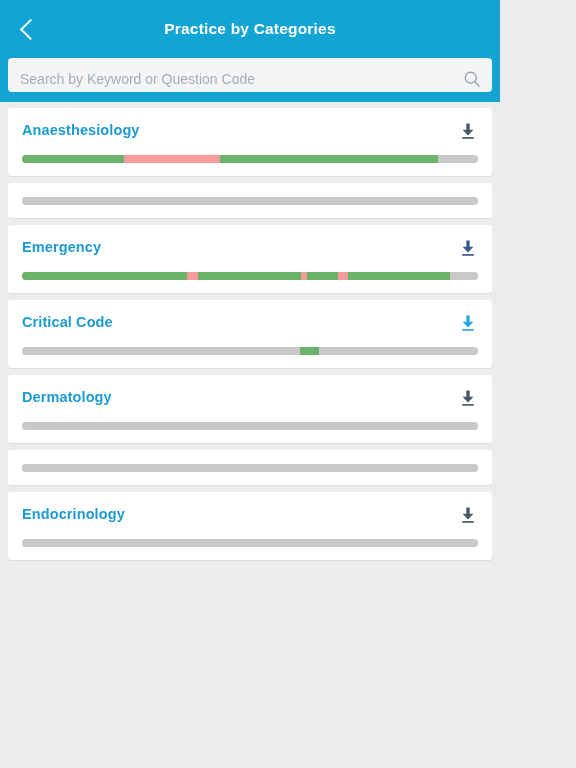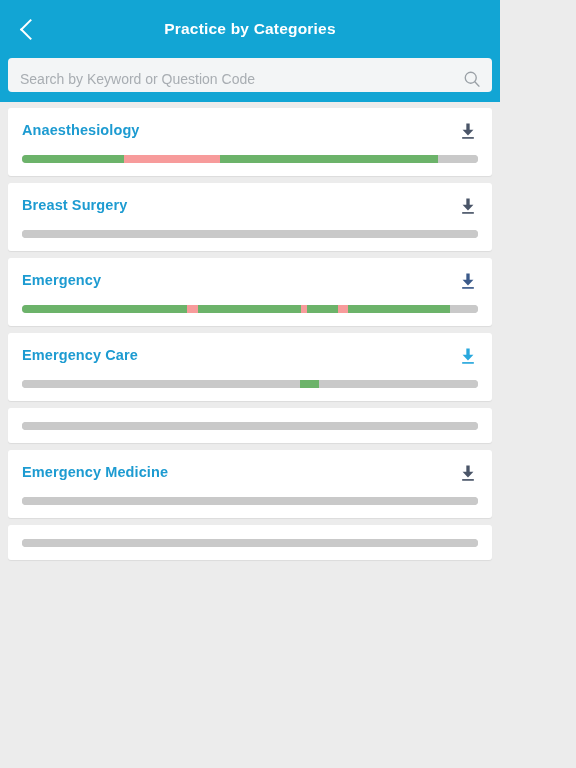--- a/index.html
+++ b/index.html
@@ -158,28 +158,20 @@
           </svg>
         </div>
         <div class="bar">
           <span class="seg green" style="left: 0%; width: 22.3%; background: rgb(108, 179, 106);"></span>
           <span class="seg red" style="left: 22.3%; width: 21.2%; background: rgb(247, 155, 155);"></span>
           <span class="seg green" style="left: 43.5%; width: 47.7%; background: rgb(108, 179, 106);"></span>
           <span class="seg grey" style="left: 91.2%; width: 8.8%; background: rgb(201, 201, 201);"></span>
         </div>
       </div>
       <div class="card">
-        <div class="card-top">
-          <div class="card-title">Breast Surgery</div>
-          <svg class="dl-btn" viewBox="0 0 24 24">
-            <rect x="10" y="3" width="4" height="9" fill="#4a5568"></rect>
-            <polygon points="5.5,10.5 18.5,10.5 12,17.5" fill="#4a5568"></polygon>
-            <rect x="5" y="19.3" width="14" height="2" fill="#4a5568"></rect>
-          </svg>
-        </div>
         <div class="bar">
           <span class="seg grey" style="left: 0%; width: 100%; background: rgb(201, 201, 201);"></span>
         </div>
       </div>
       <div class="card">
         <div class="card-top">
           <div class="card-title">Emergency</div>
           <svg class="dl-btn" viewBox="0 0 24 24">
             <rect x="10" y="3" width="4" height="9" fill="#3b5a8a"></rect>
             <polygon points="5.5,10.5 18.5,10.5 12,17.5" fill="#3b5a8a"></polygon>
@@ -192,51 +184,59 @@
           <span class="seg green" style="left: 38.6%; width: 22.6%; background: rgb(108, 179, 106);"></span>
           <span class="seg red" style="left: 61.2%; width: 1.4%; background: rgb(247, 155, 155);"></span>
           <span class="seg green" style="left: 62.6%; width: 6.8%; background: rgb(108, 179, 106);"></span>
           <span class="seg red" style="left: 69.4%; width: 2.2%; background: rgb(247, 155, 155);"></span>
           <span class="seg green" style="left: 71.6%; width: 22.2%; background: rgb(108, 179, 106);"></span>
           <span class="seg grey" style="left: 93.8%; width: 6.2%; background: rgb(201, 201, 201);"></span>
         </div>
       </div>
       <div class="card">
         <div class="card-top">
-          <div class="card-title">Emergency Care</div>
+          <div class="card-title">Critical Code</div>
           <svg class="dl-btn" viewBox="0 0 24 24">
             <rect x="10" y="3" width="4" height="9" fill="#29a8dd"></rect>
             <polygon points="5.5,10.5 18.5,10.5 12,17.5" fill="#29a8dd"></polygon>
             <rect x="5" y="19.3" width="14" height="2" fill="#29a8dd"></rect>
           </svg>
         </div>
         <div class="bar">
           <span class="seg grey" style="left: 0%; width: 61%; background: rgb(201, 201, 201);"></span>
           <span class="seg green" style="left: 61%; width: 4.2%; background: rgb(108, 179, 106);"></span>
           <span class="seg grey" style="left: 65.2%; width: 34.8%; background: rgb(201, 201, 201);"></span>
         </div>
       </div>
       <div class="card">
-        <div class="bar">
-          <span class="seg grey" style="left: 0%; width: 100%; background: rgb(201, 201, 201);"></span>
-        </div>
-      </div>
-      <div class="card">
-        <div class="card-top">
-          <div class="card-title">Emergency Medicine</div>
+        <div class="card-top">
+          <div class="card-title">Dermatology</div>
           <svg class="dl-btn" viewBox="0 0 24 24">
             <rect x="10" y="3" width="4" height="9" fill="#4a5568"></rect>
             <polygon points="5.5,10.5 18.5,10.5 12,17.5" fill="#4a5568"></polygon>
             <rect x="5" y="19.3" width="14" height="2" fill="#4a5568"></rect>
           </svg>
         </div>
         <div class="bar">
           <span class="seg grey" style="left: 0%; width: 100%; background: rgb(201, 201, 201);"></span>
         </div>
       </div>
       <div class="card">
         <div class="bar">
           <span class="seg grey" style="left: 0%; width: 100%; background: rgb(201, 201, 201);"></span>
         </div>
       </div>
+      <div class="card">
+        <div class="card-top">
+          <div class="card-title">Endocrinology</div>
+          <svg class="dl-btn" viewBox="0 0 24 24">
+            <rect x="10" y="3" width="4" height="9" fill="#4a5568"></rect>
+            <polygon points="5.5,10.5 18.5,10.5 12,17.5" fill="#4a5568"></polygon>
+            <rect x="5" y="19.3" width="14" height="2" fill="#4a5568"></rect>
+          </svg>
+        </div>
+        <div class="bar">
+          <span class="seg grey" style="left: 0%; width: 100%; background: rgb(201, 201, 201);"></span>
+        </div>
+      </div>
     </div>
 
 </div>
 
 </body></html>

